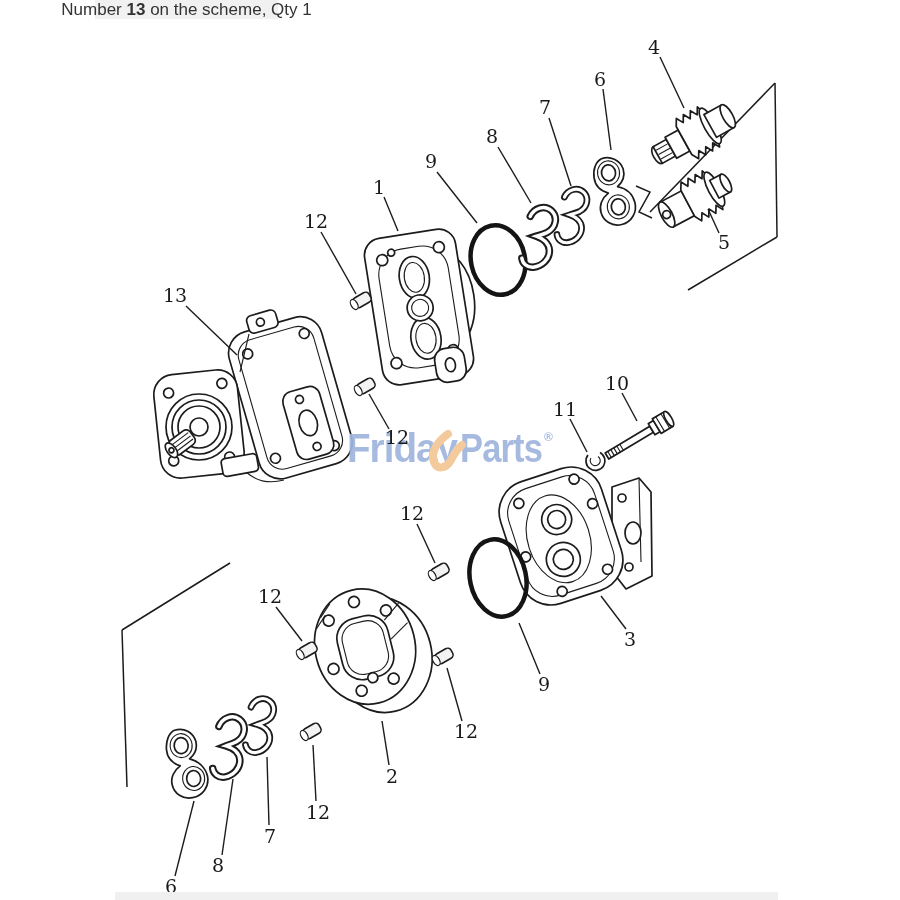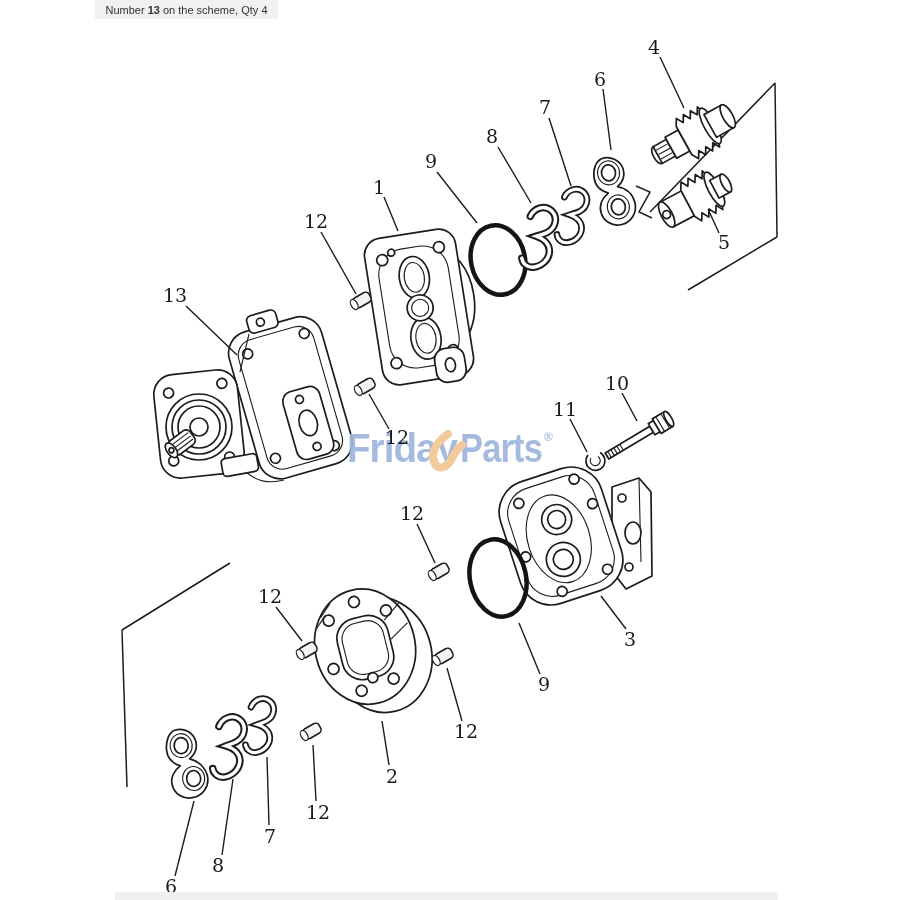--- a/index.html
+++ b/index.html
@@ -1,19 +1,19 @@
 <!DOCTYPE html>
 <html><head>
 <meta charset="utf-8">
 <style>
   html,body{margin:0;padding:0;background:#fff;}
   #page{position:relative;width:900px;height:900px;background:#ffffff;overflow:hidden;
         font-family:"Liberation Sans",sans-serif;}
   #caption-bar{position:absolute;left:95px;top:0;width:183px;height:19px;background:#f1f1f1;
-        display:flex;align-items:center;justify-content:center;font-size:11px;color:#333;
+        display:flex;align-items:center;justify-content:center;font-size:17px;color:#333;
         white-space:pre;}
   #caption-bar b{font-weight:bold;}
   #bottom-strip{position:absolute;left:115px;top:892px;width:663px;height:8px;background:#f0f0f0;}
   svg{position:absolute;left:0;top:0;}
   .ln{fill:#fff;stroke:#1c1c1c;stroke-width:1.7;stroke-linejoin:round;}
   .ln2{fill:none;stroke:#1c1c1c;stroke-width:1.1;stroke-linejoin:round;}
   .oring{fill:none;stroke:#141414;stroke-width:4.5;}
   .clip-outer{stroke:#1c1c1c;stroke-width:6;fill:none;stroke-linecap:round;}
   .clip-inner{stroke:#ffffff;stroke-width:2.8;fill:none;stroke-linecap:round;}
   #frame-layer line,#frame-layer polyline{stroke:#1c1c1c;stroke-width:1.5;fill:none;}
@@ -23,21 +23,21 @@
   .pin-cap{fill:#fff;stroke:#1c1c1c;stroke-width:1.2;}
   .wm{font-family:"Liberation Sans",sans-serif;font-weight:700;font-size:40px;letter-spacing:-1px;}
   .wm-reg{font-family:"Liberation Sans",sans-serif;font-weight:700;font-size:12px;}
   .swoosh{fill:none;stroke-width:8;stroke-linecap:round;}
 </style>
 </head>
 <body>
 
 <div id="page">
 
-  <div id="caption-bar"><span>Number </span><b>13</b><span> on the scheme, Qty 4</span></div>
+  <div id="caption-bar"><span>Number </span><b>13</b><span> on the scheme, Qty 1</span></div>
 
   <svg id="diagram-svg" width="900" height="900" viewBox="0 0 900 900">
 
     <defs>
       <path id="clipS" d="M0,10 C2,3 10,-1 16,3 C22,7 22,16 15,21 C12,23 9,24 7,25 C12,26 18,29 19,35 C20,42 15,48 8,50 C3,51 -1,48 -2,44"></path>
     </defs>
 
     <g id="frame-layer">
         <line x1="775" y1="83" x2="650" y2="212"></line>
         <line x1="775" y1="83" x2="777" y2="237"></line>

